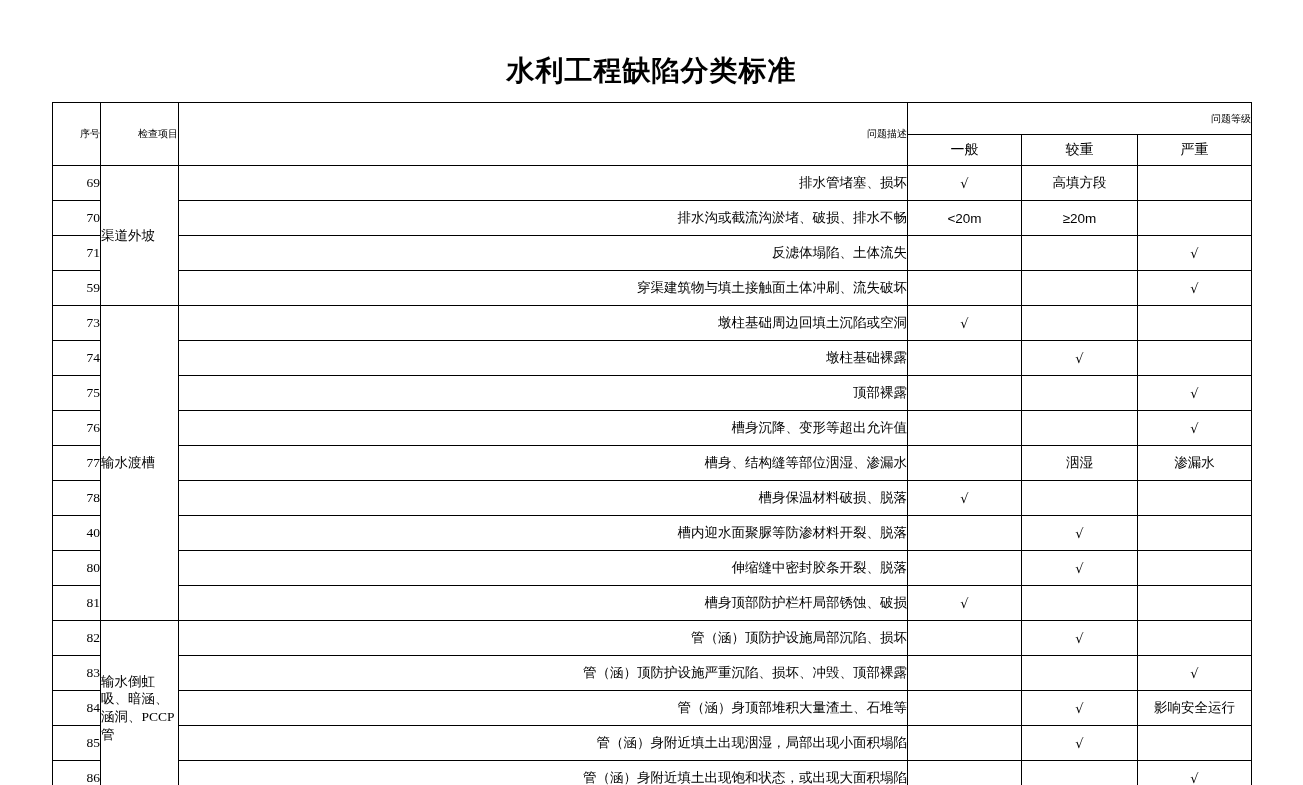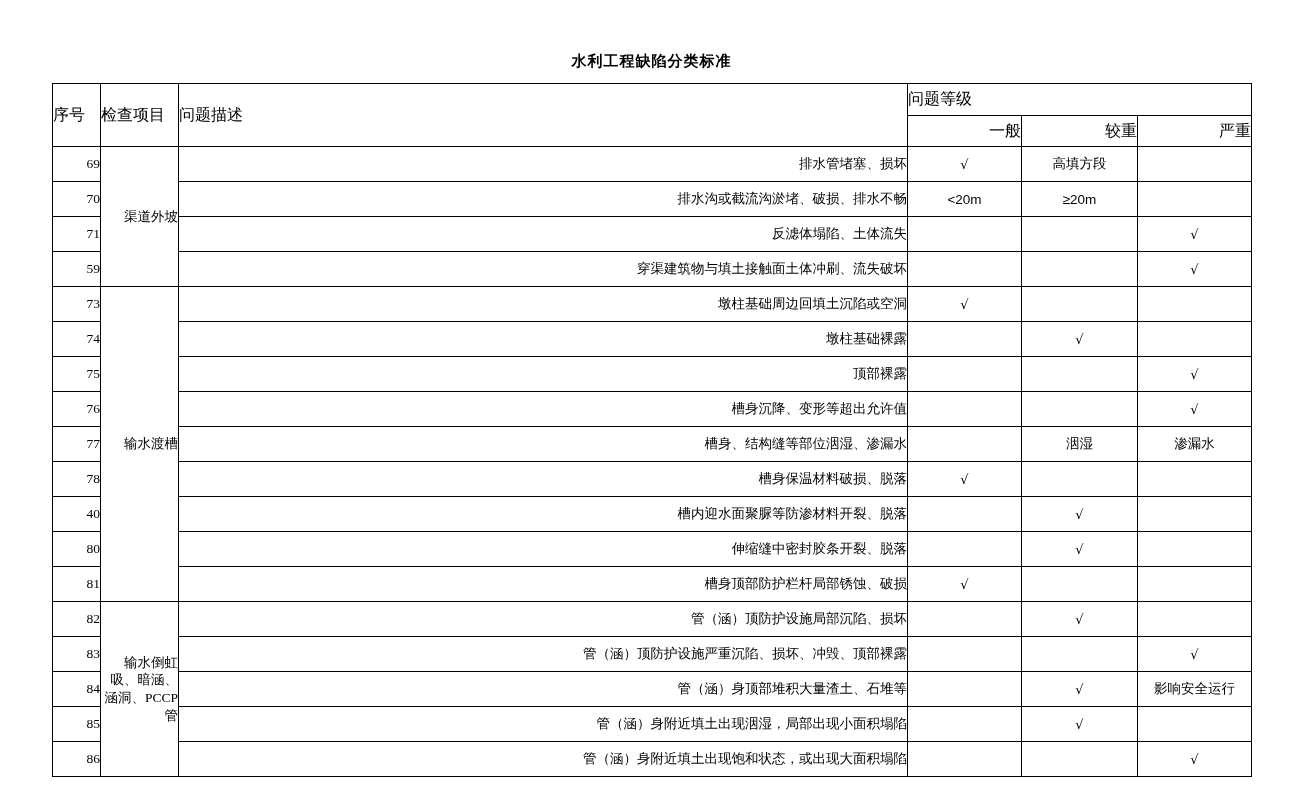--- a/index.html
+++ b/index.html
@@ -17,21 +17,21 @@
   .page {
     position: relative;
     width: 1303px;
     height: 785px;
     box-sizing: border-box;
   }
   .doc-title {
     text-align: center;
     font-family: "Liberation Sans", "DejaVu Sans", sans-serif;
     font-weight: bold;
-    font-size: 15px;
+    font-size: 28px;
     letter-spacing: 1px;
     margin: 0;
     padding-top: 52px;
     padding-bottom: 12px;
   }
   .table-wrap {
     padding: 0 52px 0 52px;
   }
   table.defect-table {
     border-collapse: collapse;
@@ -40,36 +40,36 @@
     font-size: 13.5px;
   }
   table.defect-table td,
   table.defect-table th {
     border: 1px solid #000000;
     padding: 0;
     font-weight: normal;
     vertical-align: middle;
   }
   .h-row th {
-    text-align: left;
+    text-align: right;
     height: 31px;
-    font-size: 16px;
+    font-size: 10px;
   }
   .h-row2 th {
-    text-align: right;
+    text-align: center;
     height: 30px;
-    font-size: 16px;
+    font-size: 14px;
   }
   td.c-num {
     text-align: right;
     width: 48px;
     height: 34px;
   }
   td.c-item {
-    text-align: right;
+    text-align: left;
     width: 78px;
     line-height: 1.3;
     padding: 0 3px;
   }
   td.c-desc {
     text-align: right;
     padding-left: 8px;
     width: 729px;
   }
   td.c-lv {

